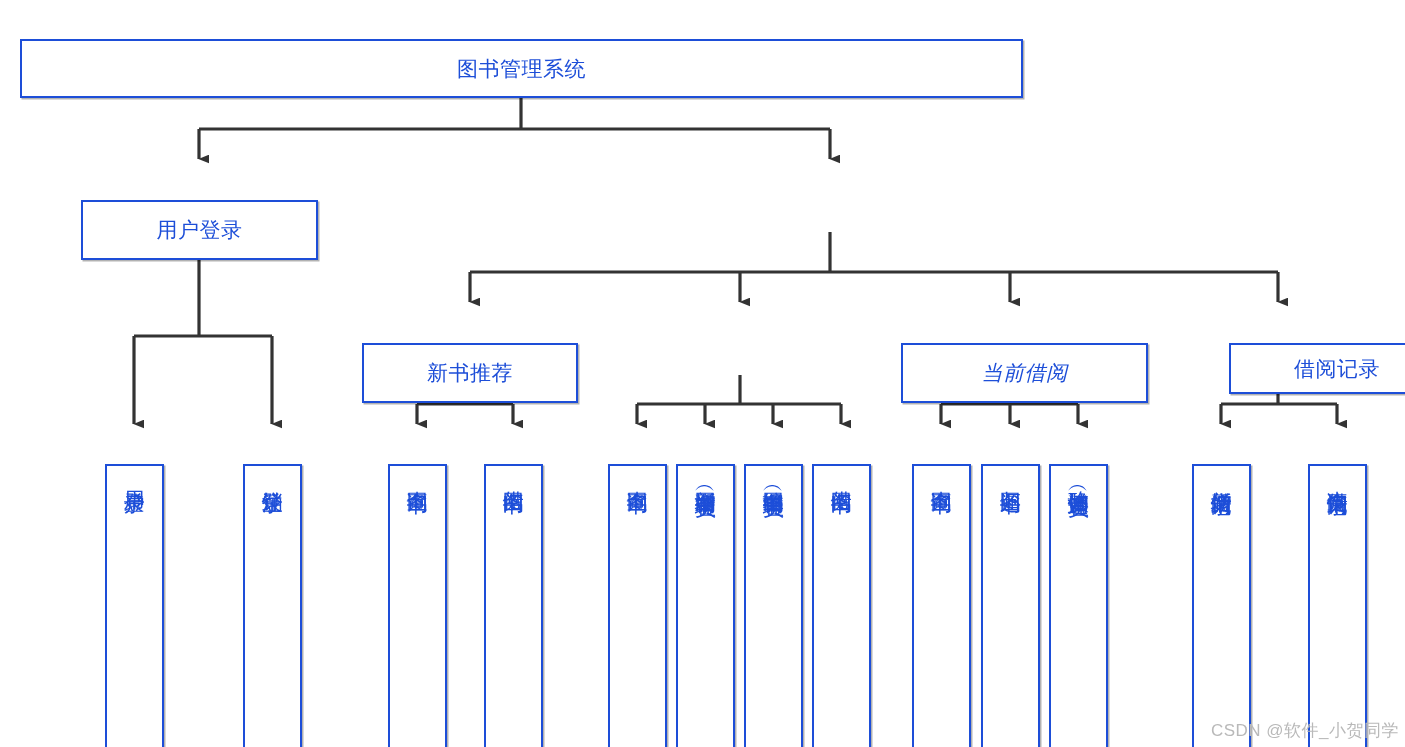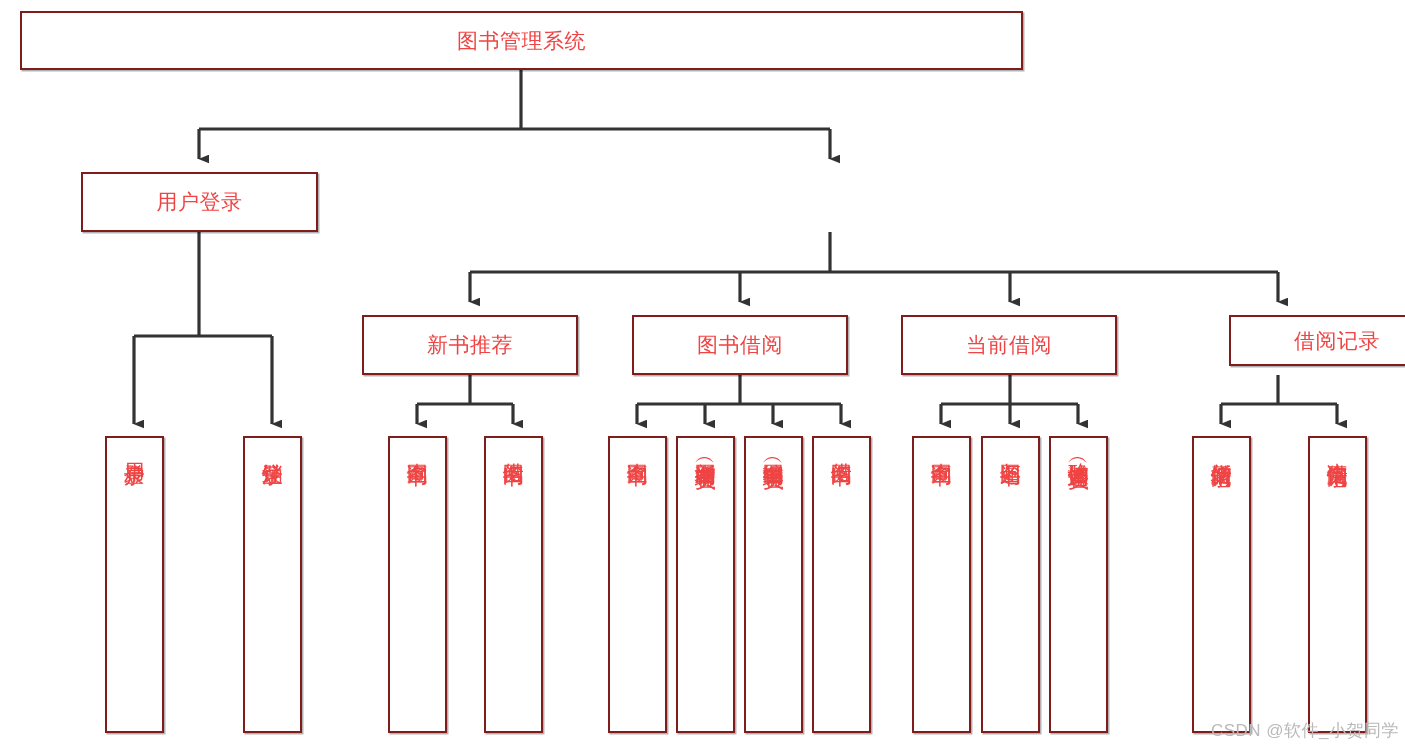--- a/index.html
+++ b/index.html
@@ -22,26 +22,27 @@
     left: 0;
     top: 0;
     width: 1405px;
     height: 747px;
     pointer-events: none;
   }
   .node {
     position: absolute;
     box-sizing: border-box;
     background: #ffffff;
-    border: 2px solid #7f1d1d;
+    border: 2px solid #1d4ed8;
     box-shadow: 1.5px 1.5px 0 rgba(0,0,0,0.30);
     display: flex;
     align-items: center;
     justify-content: center;
-    color: #ef4444;
+    color: #1d4ed8;
+    margin-top: 28px;
   }
   .node .lbl {
     display: block;
     text-align: center;
     line-height: 1.14;
     white-space: nowrap;
   }
   
   .node.horiz .lbl {
     font-size: 21px;
@@ -132,24 +133,21 @@
     <span class="lbl">图书管理系统</span>
   </div>
 
   <div class="node horiz" style="left:81px; top:172px; width:237px; height:60px;">
     <span class="lbl">用户登录</span>
   </div>
 
   <div class="node horiz" style="left:362px; top:315px; width:216px; height:60px;justify-content:center;">
     <span class="lbl">新书推荐</span>
   </div>
-  <div class="node horiz" style="left:632px; top:315px; width:216px; height:60px;">
-    <span class="lbl">图书借阅</span>
-  </div>
-  <div class="node horiz" style="left:901px; top:315px; width:216px; height:60px;">
+  <div class="node horiz" style="left:901px; top:315px; width:247px; height:60px;font-style:italic;">
     <span class="lbl">当前借阅</span>
   </div>
   <div class="node horiz" style="left:1229px; top:315px; width:216px; height:51px;">
     <span class="lbl">借阅记录</span>
   </div>
 
   <div class="node vert" style="left:105px; top:436px; width:59px; height:297px;">
     <span class="lbl">用户登录</span>
   </div>
   <div class="node vert" style="left:243px; top:436px; width:59px; height:297px;">

